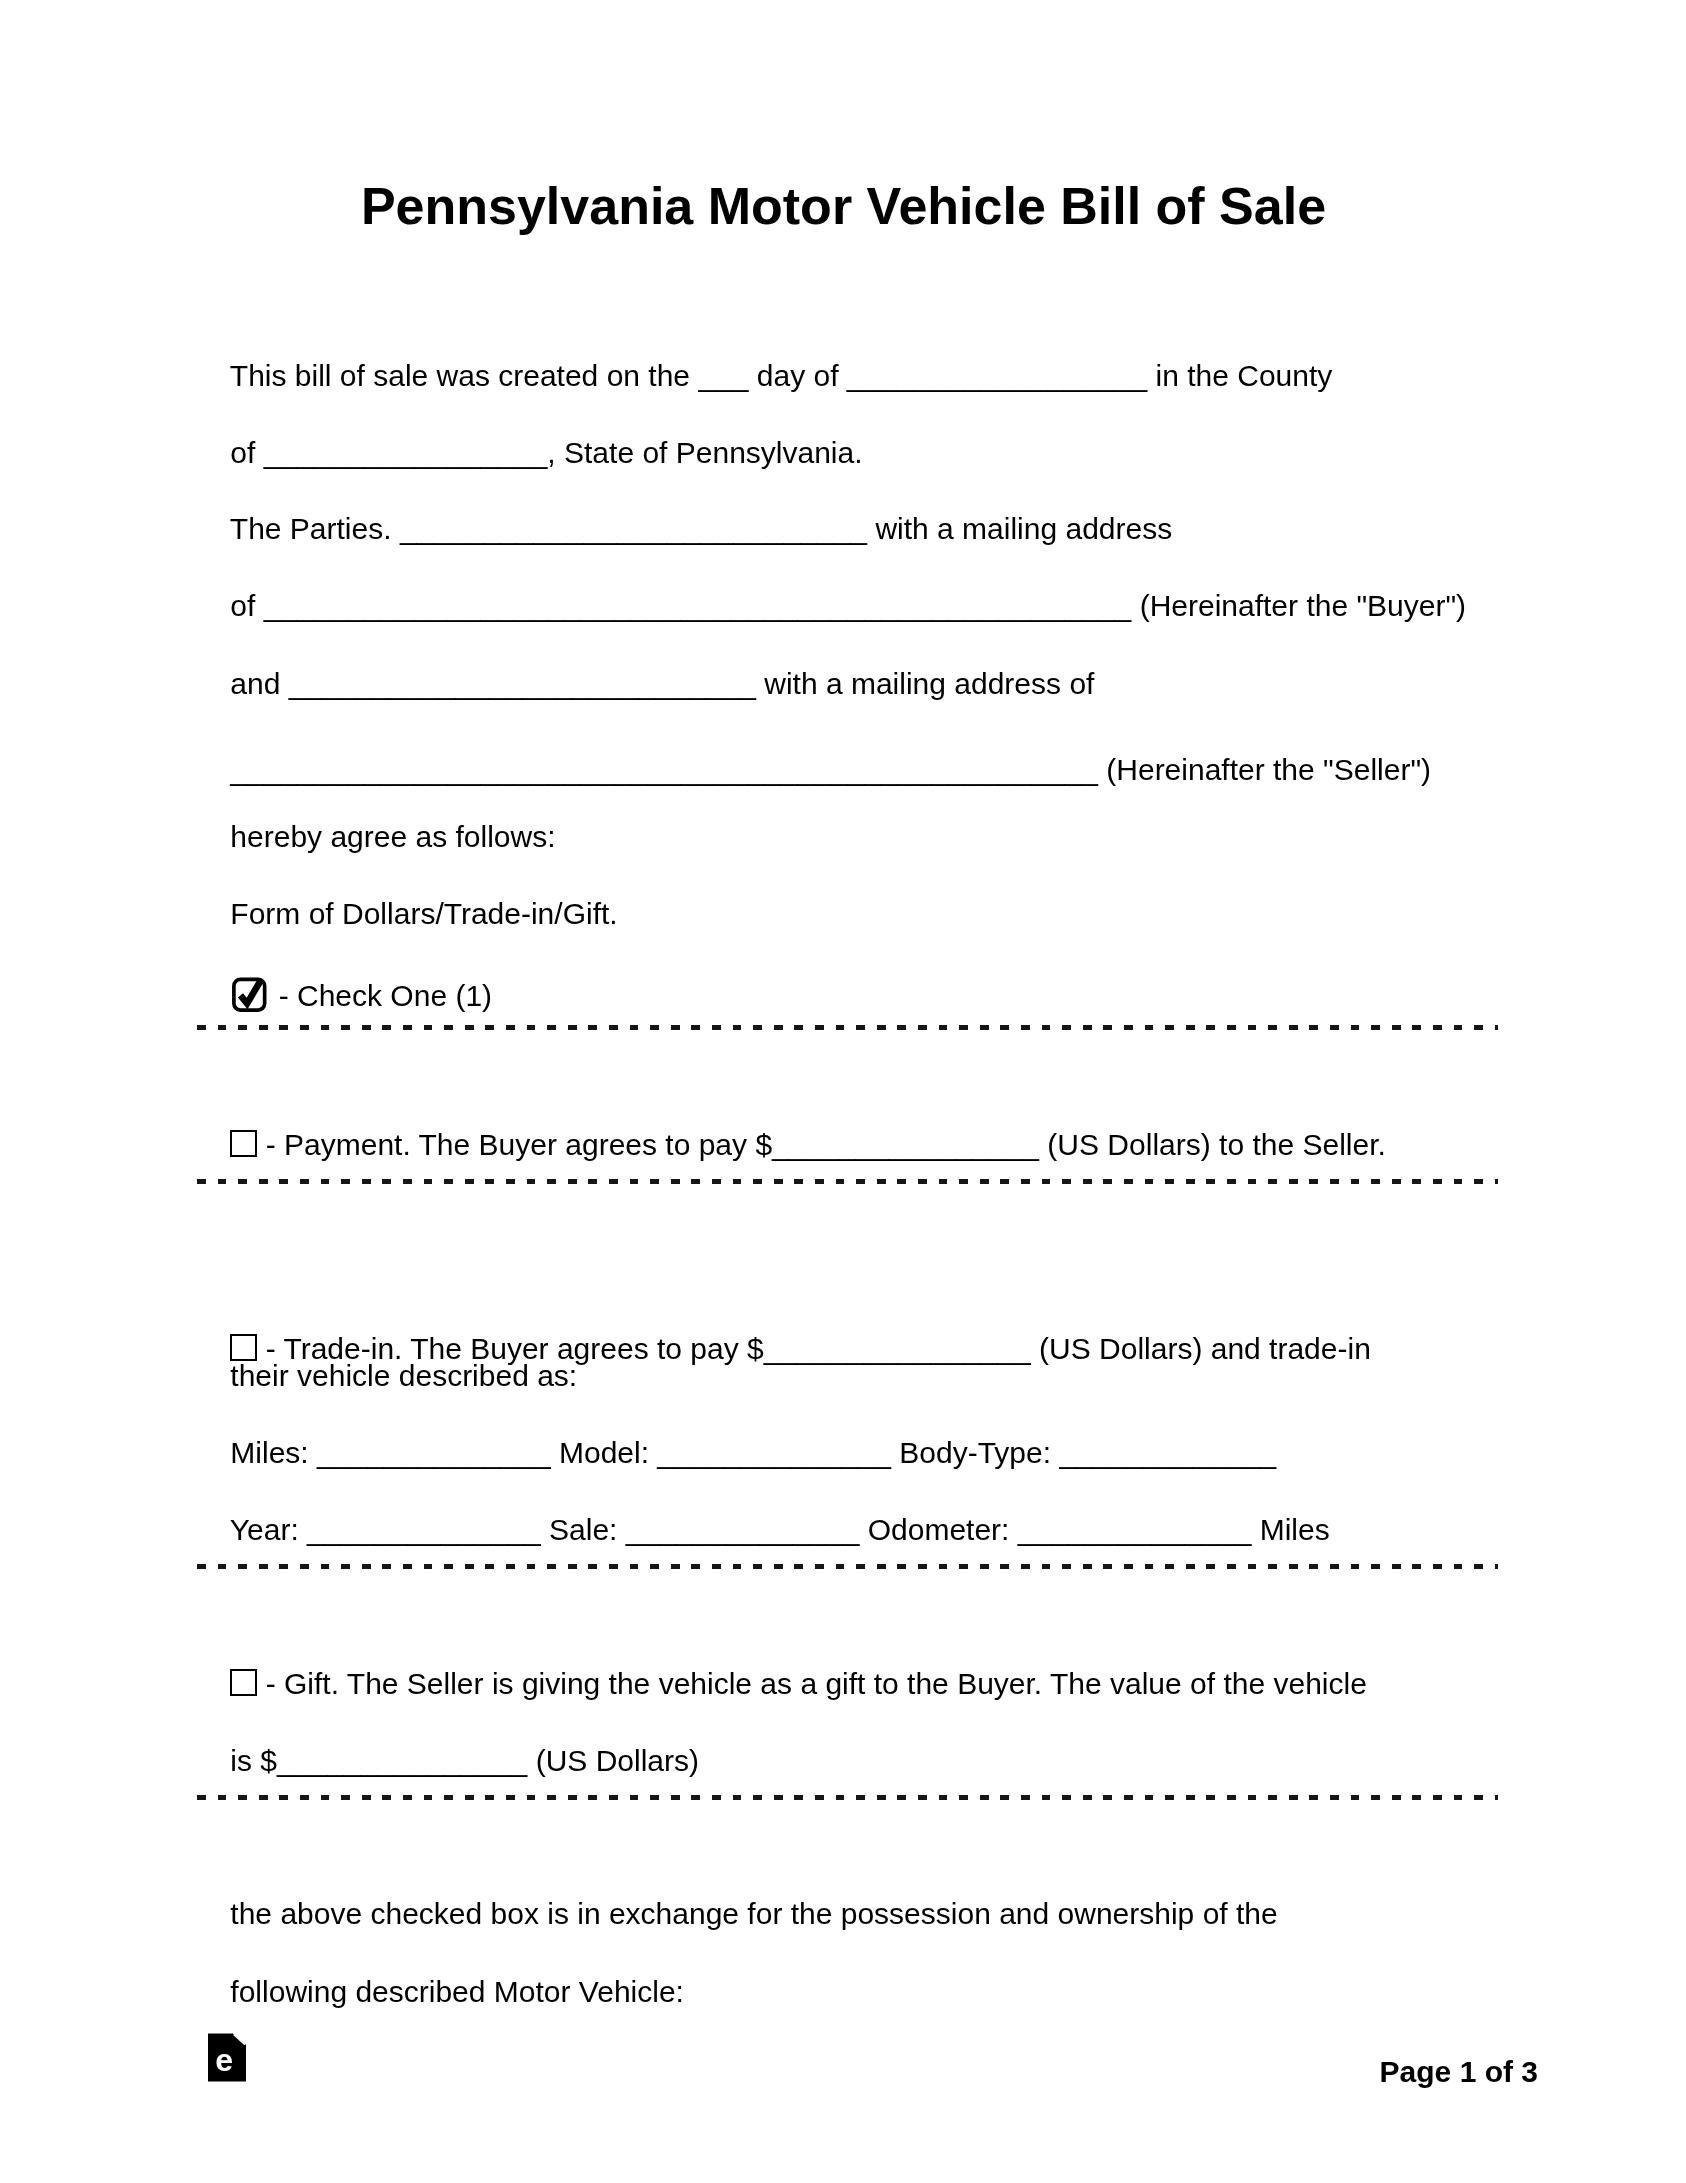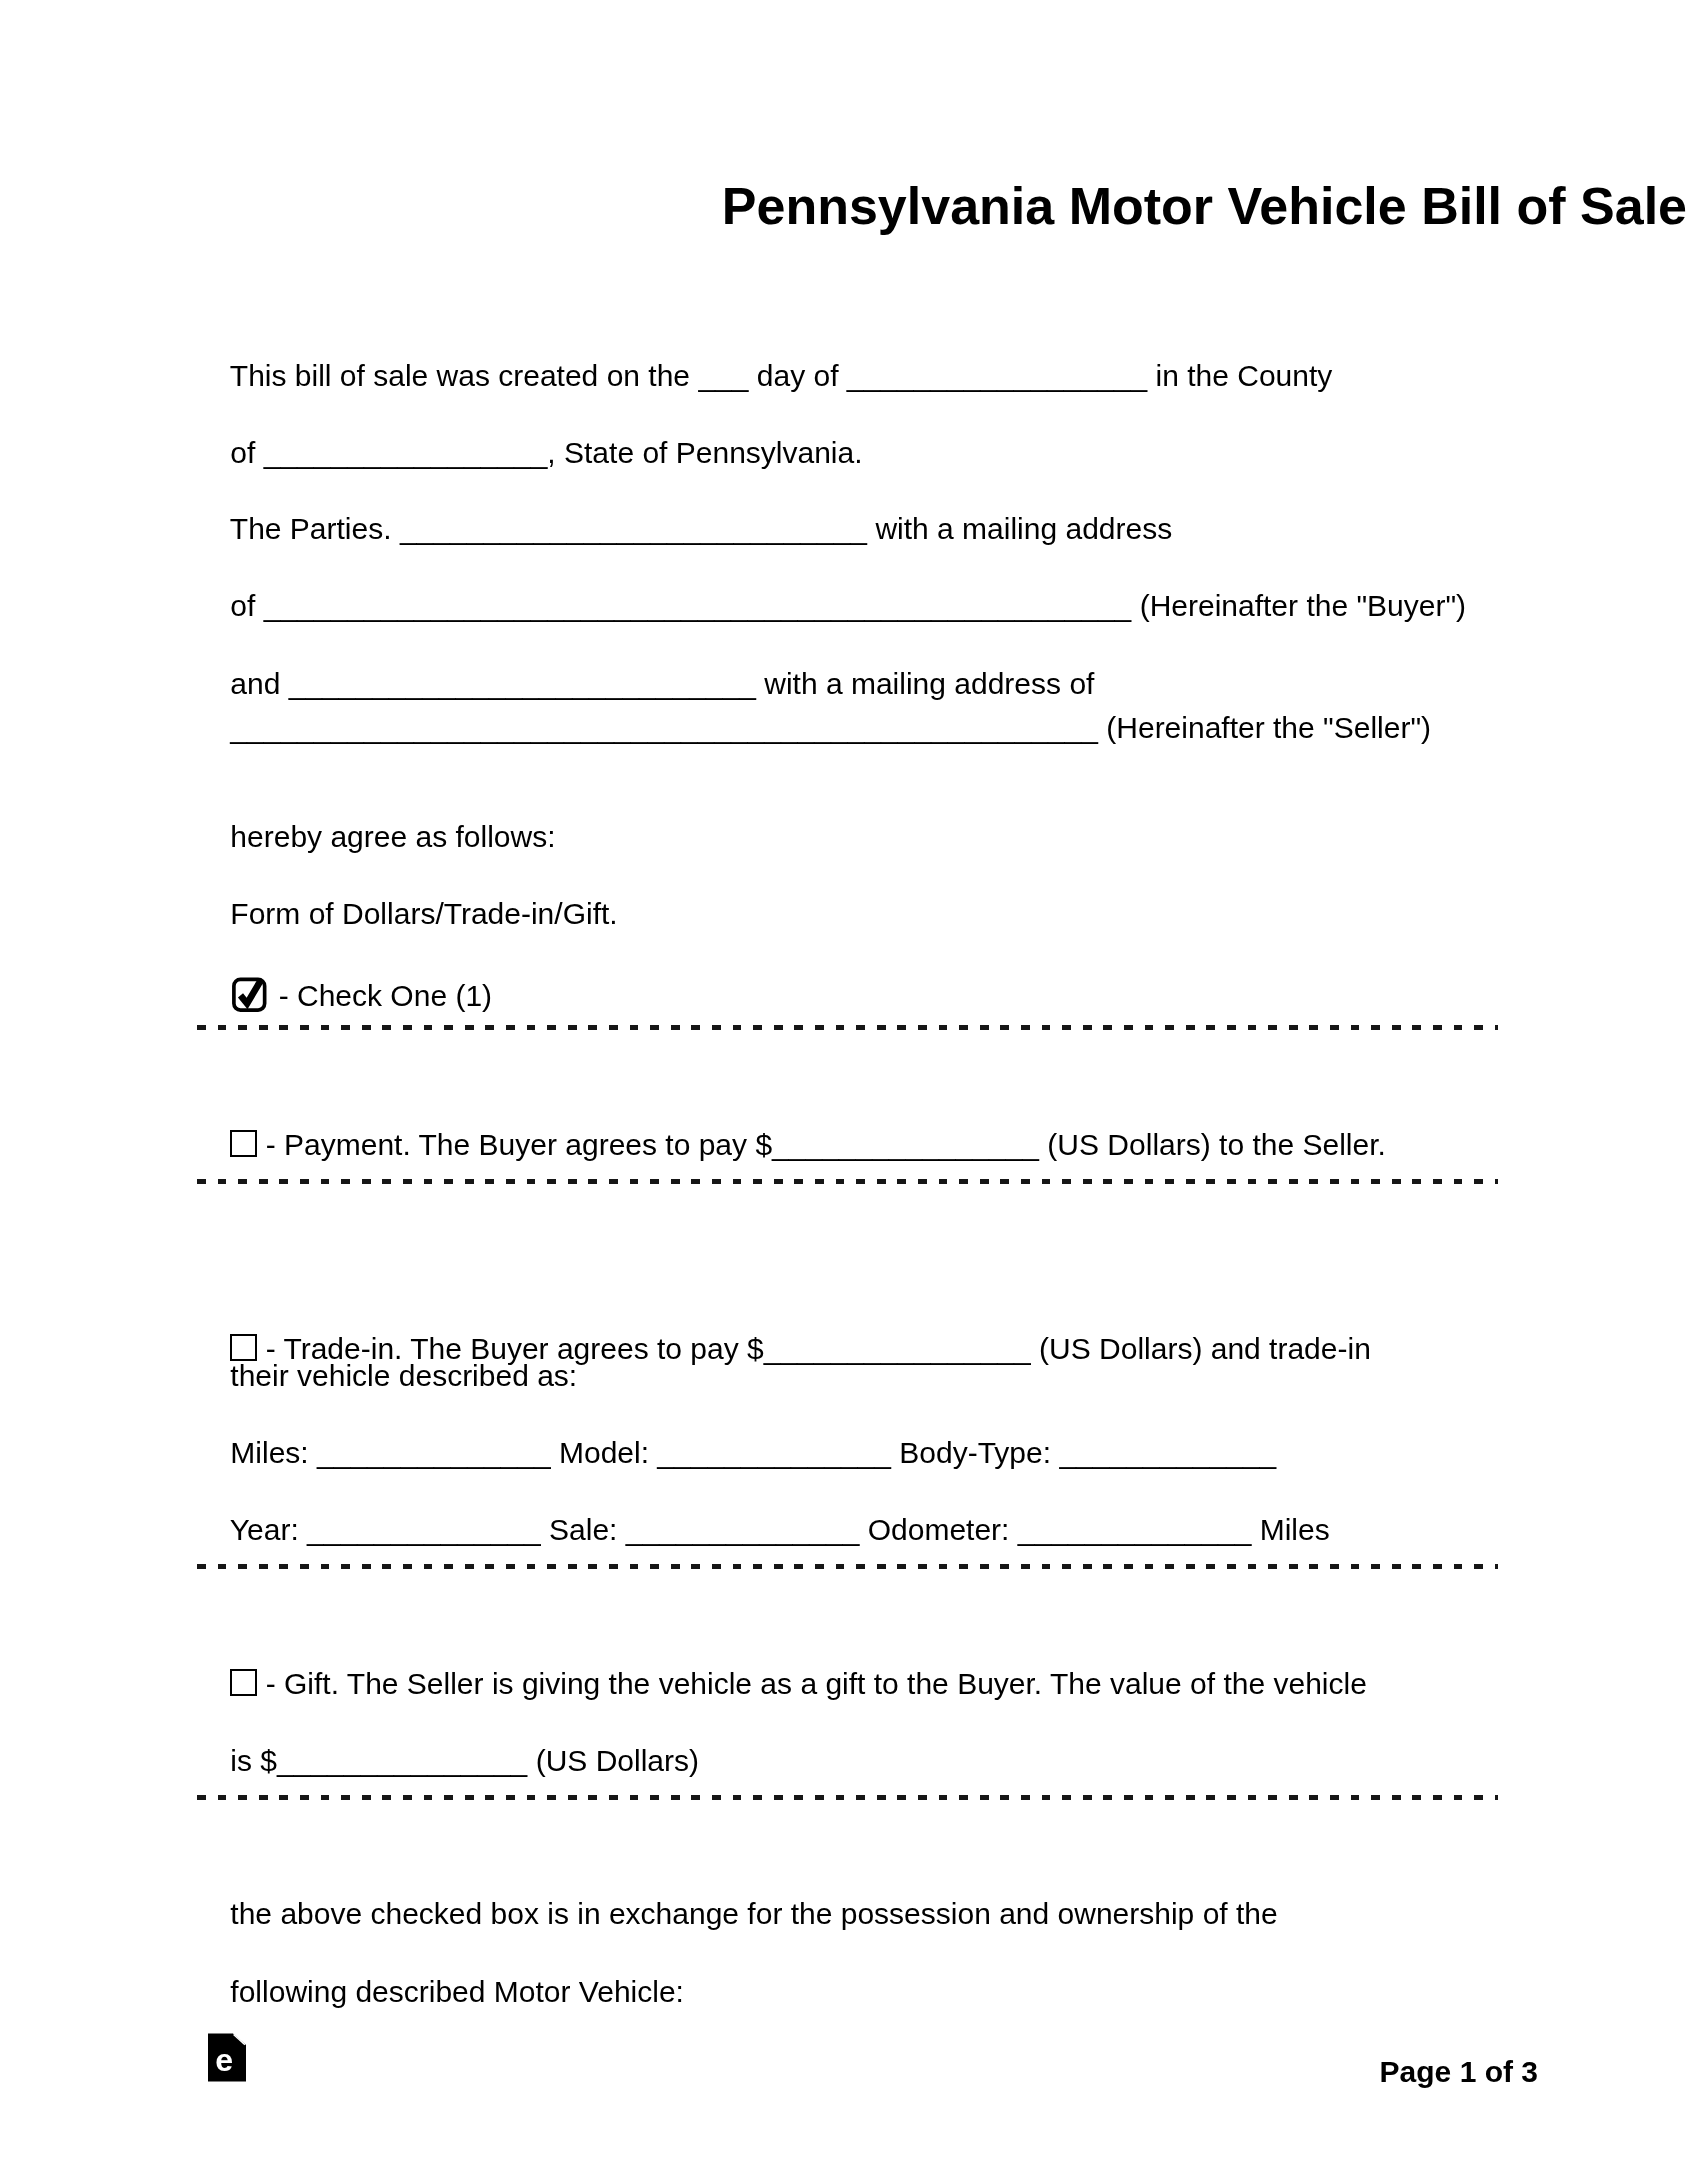--- a/index.html
+++ b/index.html
@@ -2,21 +2,21 @@
 <html style="font-size:11.8px"><head>
 <meta charset="utf-8">
 <style>
   html,body{margin:0;padding:0;background:#fff;}
   .page{
     position:relative;width:1687px;height:2183px;background:#ffffff;
     font-family:"Liberation Sans","DejaVu Sans",sans-serif;color:#000;
     overflow:hidden;
   }
   .title{
-    position:absolute;top:176px;left:0;width:100%;text-align:right;
+    position:absolute;top:176px;left:0;width:100%;text-align:center;
     font-size:52px;font-weight:700;white-space:pre;
   }
   .line{
     position:absolute;left:197px;white-space:pre;font-size:30px;line-height:37px;
   }
   .b{font-weight:400;}
   .sep{
     position:absolute;left:197px;width:1301px;height:5.1px;
     background:repeating-linear-gradient(90deg,#161616 0 8.8px,transparent 8.8px 20.6px);
   }
@@ -46,21 +46,21 @@
 
   <div class="line" style="top:473px">
     <span class="b">The Parties</span><span>. </span><span>____________________________</span><span> with a mailing address</span>
   </div>
   <div class="line" style="top:550px">
     <span>of </span><span>____________________________________________________</span><span> (Hereinafter the "Buyer")</span>
   </div>
   <div class="line" style="top:628px">
     <span>and </span><span>____________________________</span><span> with a mailing address of</span>
   </div>
-  <div class="line" style="top:672px">
+  <div class="line" style="top:714px">
     <span>____________________________________________________</span><span> (Hereinafter the "Seller")</span>
   </div>
   <div class="line" style="top:781px">
     <span>hereby agree as follows:</span>
   </div>
 
   <div class="line" style="top:858px">
     <span class="b">Form of Dollars/Trade-in/Gift</span><span>.</span>
   </div>
 

